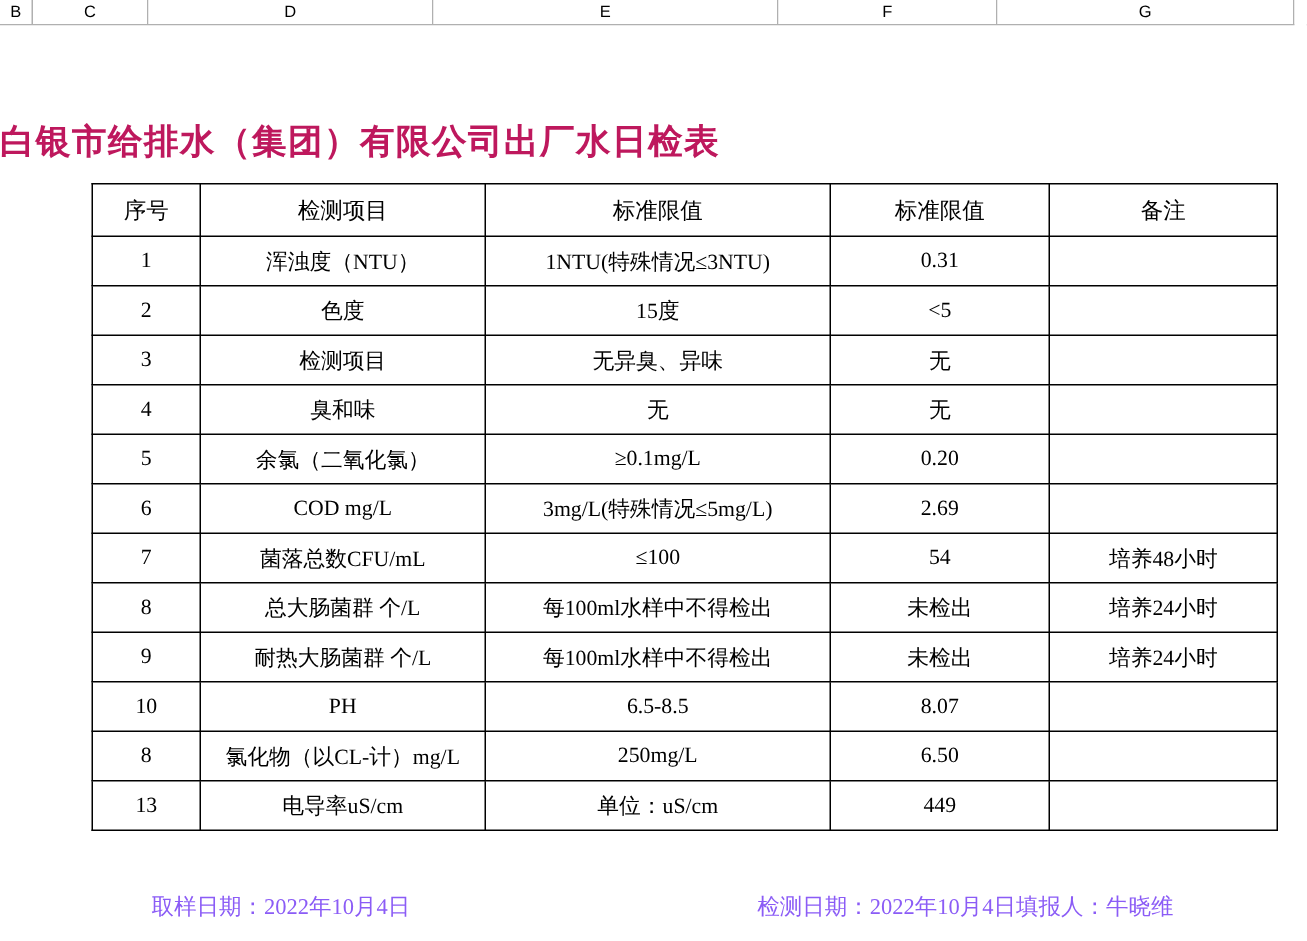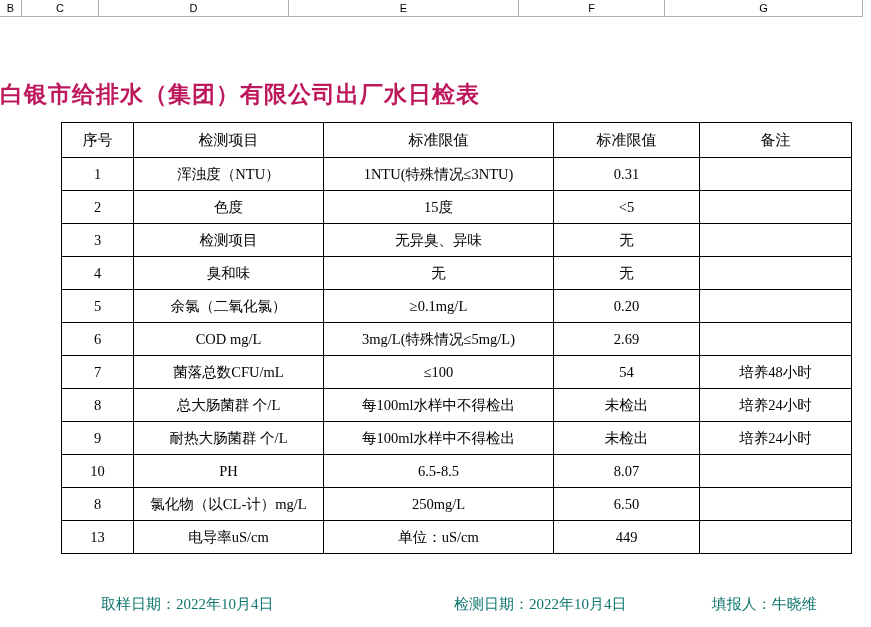--- a/index.html
+++ b/index.html
@@ -86,26 +86,26 @@
   .footer-row {
     position: absolute;
     top: 575px;
     left: 61px;
     width: 790px;
     height: 24px;
     display: flex;
     align-items: center;
     font-family: "Liberation Serif", serif;
     font-size: 15px;
-    color: #0f766e;
+    color: #8b5cf6;
   }
   .footer-cell { text-align: center; }
   .f1 { width: 300px; text-align: left; padding-left: 40px;}
-  .f2 { width: 300px; text-align: center; padding-left: 28px;}
-  .f3 { width: 190px; text-align: center; padding-left: 0px;}
+  .f2 { width: 300px; text-align: right; padding-left: 28px;}
+  .f3 { width: 190px; text-align: left; padding-left: 0px;}
 
   .right-gutter {
     position: absolute;
     top: 0;
     left: 863px;
     width: 8px;
     height: 627px;
     background: #ffffff;
   }
 </style>

